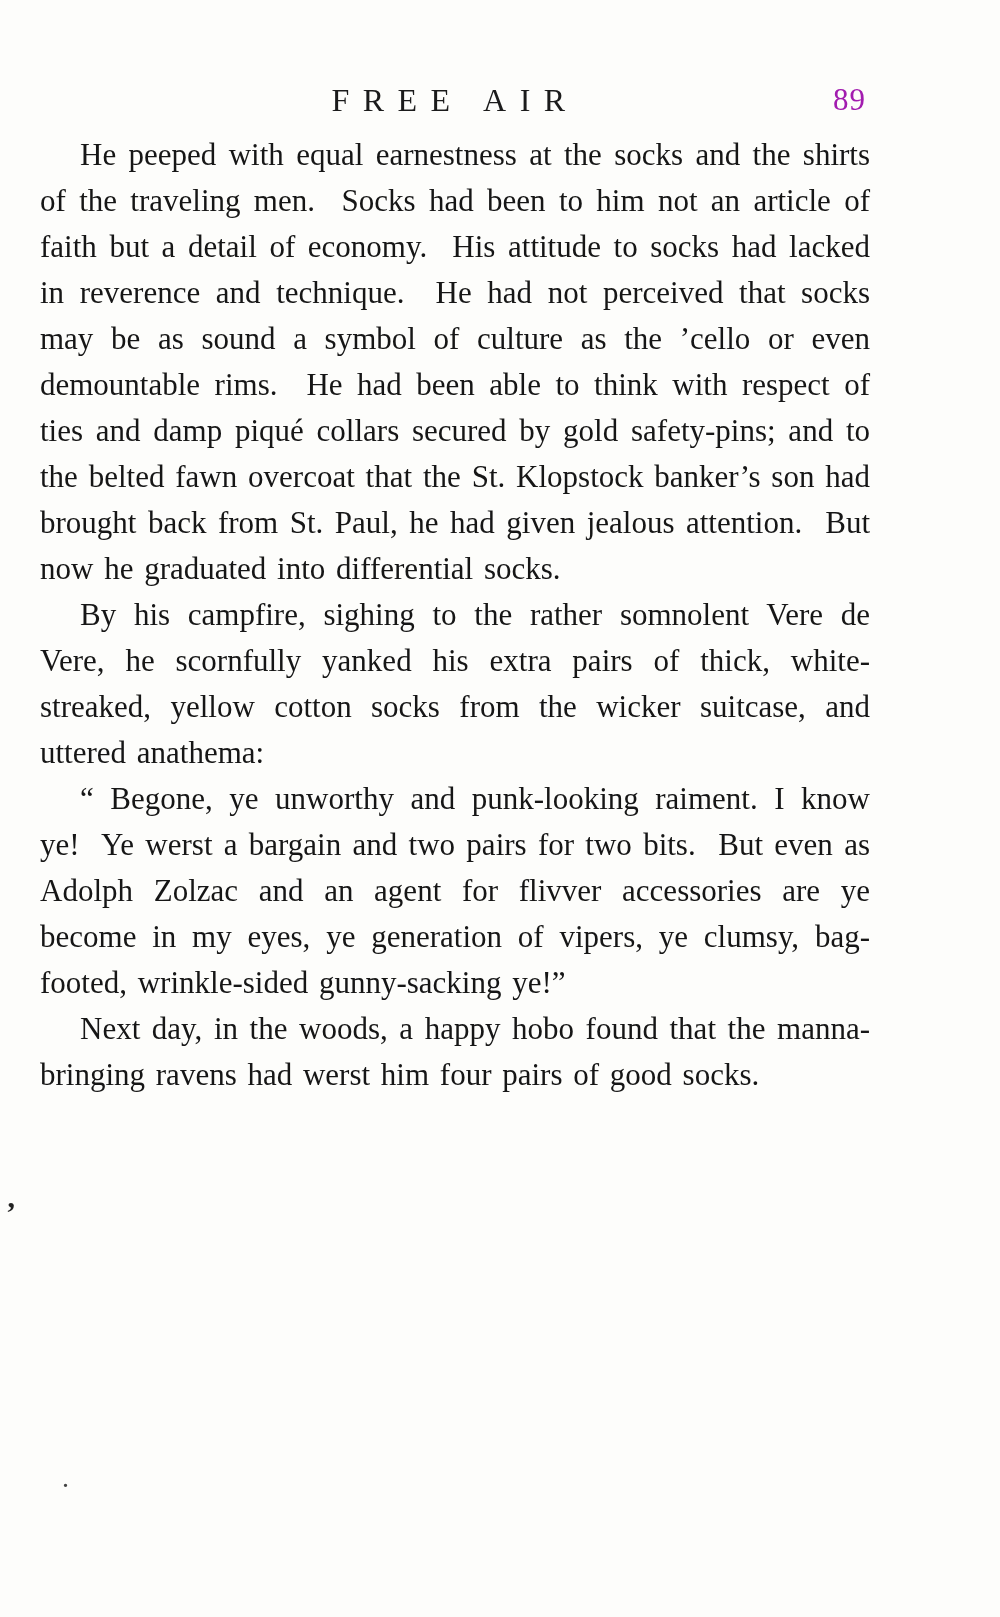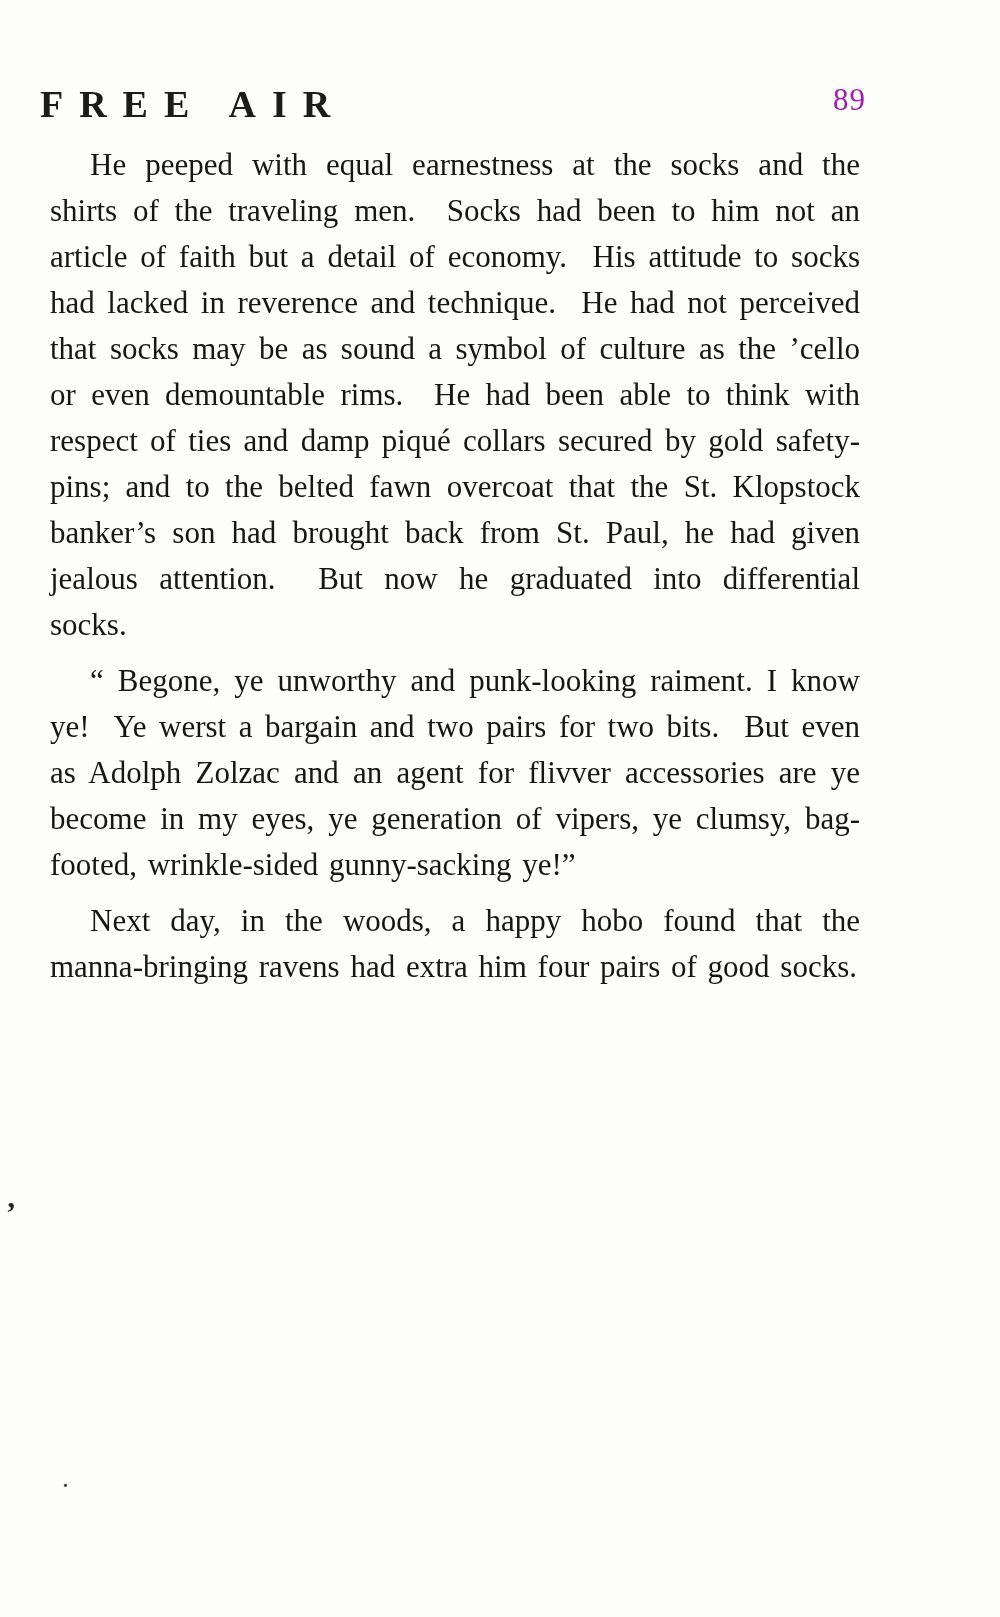--- a/index.html
+++ b/index.html
@@ -19,45 +19,45 @@
   }
   .running-header {
     position: absolute;
     top: 82px;
     left: 40px;
     width: 830px;
     height: 40px;
   }
   .running-title {
     display: block;
-    font-size: 38px;
+    text-align: center;
+    font-size: 32px;
     letter-spacing: 0.42em;
     color: #1b1b1b;
-    font-weight: bold;
   }
   .page-number {
     position: absolute;
     right: 4px;
     top: 0;
     font-size: 31px;
     letter-spacing: 1px;
     color: #a21caf;
   }
   .body-text {
     position: absolute;
     top: 132px;
     left: 40px;
     width: 830px;
     font-size: 31px;
     line-height: 46px;
     text-align: justify;
     word-spacing: 3px;
   }
   .body-text p {
-    margin: 10px;
+    margin: 0;
     text-indent: 40px;
     white-space: pre-wrap;
   }
   .margin-tick {
     position: absolute;
     left: 6px;
     top: 1196px;
     font-size: 30px;
     font-weight: bold;
     color: #222;
@@ -75,21 +75,22 @@
 
 <div class="page">
 
   <div class="running-header">
     <span class="running-title">FREE AIR</span>
     <span class="page-number">89</span>
   </div>
 
   <div class="body-text">
     <p>He peeped with equal earnestness at the socks and the shirts of the traveling men.  Socks had been to him not an article of faith but a detail of economy.  His attitude to socks had lacked in reverence and technique.  He had not perceived that socks may be as sound a symbol of culture as the ’cello or even demountable rims.  He had been able to think with respect of ties and damp piqué collars secured by gold safety-pins; and to the belted fawn overcoat that the St. Klopstock banker’s son had brought back from St. Paul, he had given jealous attention.  But now he graduated into differential socks.</p>
+    <p>By his campfire, sighing to the rather somnolent Vere de Vere, he scornfully yanked his extra pairs of thick, white-streaked, yellow cotton socks from the wicker suitcase, and uttered anathema:</p>
     <p>“ Begone, ye unworthy and punk-looking raiment. I know ye!  Ye werst a bargain and two pairs for two bits.  But even as Adolph Zolzac and an agent for flivver accessories are ye become in my eyes, ye generation of vipers, ye clumsy, bag-footed, wrinkle-sided gunny-sacking ye!”</p>
-    <p>Next day, in the woods, a happy hobo found that the manna-bringing ravens had extra him four pairs of good socks.</p>
+    <p>Next day, in the woods, a happy hobo found that the manna-bringing ravens had werst him four pairs of good socks.</p>
   </div>
 
   <span class="margin-tick">ʼ</span>
 
   <span class="stray-dot">.</span>
 
 </div>
 
 </body></html>

